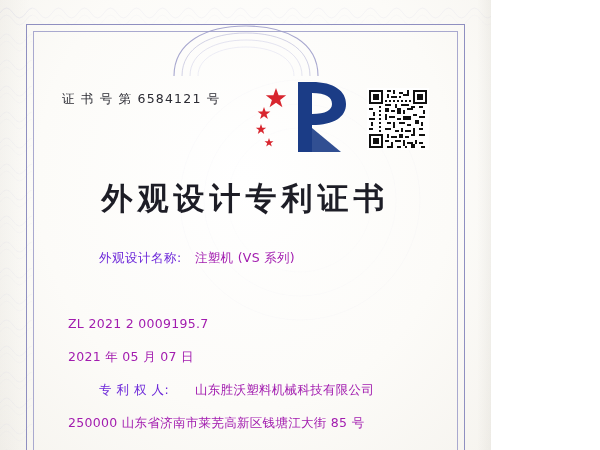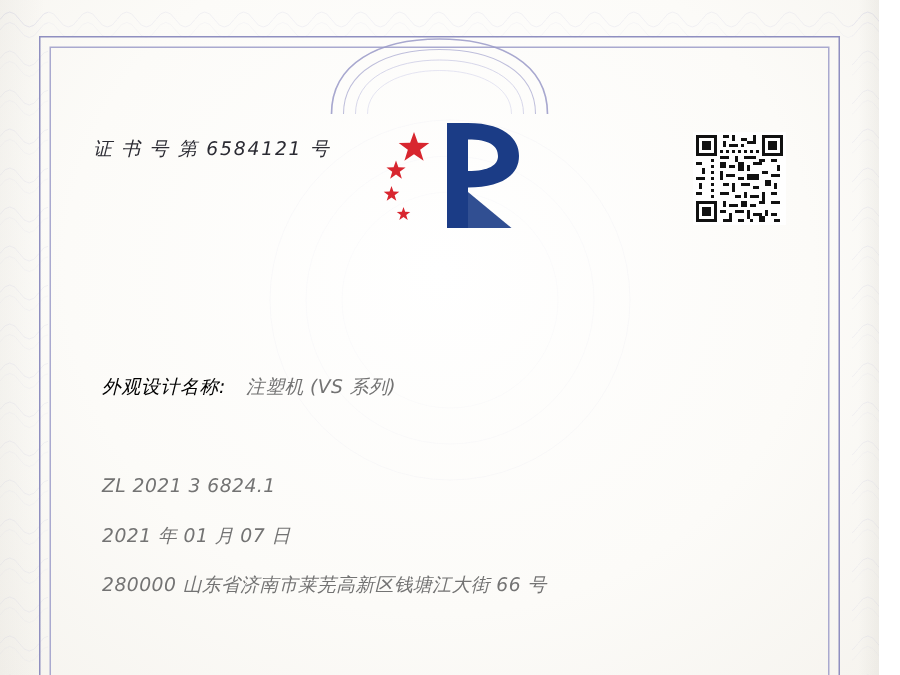--- a/index.html
+++ b/index.html
@@ -9,25 +9,24 @@
   }
   body {
     width: 600px;
     height: 450px;
     overflow: hidden;
     font-family: "Liberation Serif", serif;
   }
 
   .certificate {
     position: relative;
-    width: 586px;
+    width: 491px;
     height: 450px;
     background: #fdfdfb;
     overflow: hidden;
-    font-style: italic;
   }
 
   
   .paper-bg {
     position: absolute;
     inset: 0;
     background:
       radial-gradient(ellipse at 50% 40%, #ffffff 0%, #fcfbf8 60%, #f6f4ef 100%);
   }
 
@@ -128,28 +127,29 @@
     height: 33px;
     font-size: 12.5px;
     color: #23232b;
     font-family: "DejaVu Sans", sans-serif;
     white-space: nowrap;
   }
   .field-label {
     width: 96px;
     flex: 0 0 96px;
     letter-spacing: 0.5px;
-    color: #000000;
+    color: #6d28d9;
+    margin-left: 31px;
   }
   .field-label.spread {
     display: inline-flex;
     justify-content: space-between;
   }
   .field-value {
-    color: #737373;
+    color: #a21caf;
     letter-spacing: 0.3px;
   }
 
   
   .edge-shade {
     position: absolute;
     top: 0;
     right: 0;
     width: 14px;
     height: 450px;
@@ -253,41 +253,46 @@
         <path d="M10 17h2v1h-2z M13 17h1v3h-1z M16 17h3v1h-3z M20 18h2v1h-2z M24 16h2v2h-2z"></path>
         <path d="M9 20h3v1h-3z M14 21h2v1h-2z M17 20h1v2h-1z M19 21h3v1h-3z M23 20h1v3h-1z"></path>
         <path d="M26 9h2v1h-2z M28 11h1v2h-1z M26 14h3v1h-3z M27 17h1v2h-1z M26 20h2v1h-2z"></path>
         <path d="M10 23h1v2h-1z M12 24h3v1h-3z M16 23h2v2h-2z M19 24h2v1h-2z M22 23h2v1h-2z M26 23h3v1h-3z"></path>
         <path d="M9 26h2v1h-2z M12 27h1v2h-1z M14 26h3v1h-3z M18 26h1v3h-1z M20 27h3v1h-3z M24 26h1v2h-1z M26 27h2v1h-2z"></path>
         <path d="M10 29h3v1h-3z M15 29h2v1h-2z M19 29h1v1h-1z M22 28h2v2h-2z M27 29h2v1h-2z"></path>
       </g>
     </svg>
   </div>
 
+  <div class="title">外观设计专利证书</div>
 
   <div class="fields">
 
     <div class="field-row">
       <span class="field-label">外观设计名称:</span>
       <span class="field-value">注塑机 (VS 系列)</span>
     </div>
 
     <div class="field-row">
     </div>
 
     <div class="field-row">
-      <span class="field-value">ZL 2021 3 6824.1</span>
-    </div>
-
-    <div class="field-row">
-      <span class="field-value">2021 年 01 月 07 日</span>
-    </div>
-
-
-    <div class="field-row">
-      <span class="field-value">280000 山东省济南市莱芜高新区钱塘江大街 66 号</span>
+      <span class="field-value">ZL 2021 2 0009195.7</span>
+    </div>
+
+    <div class="field-row">
+      <span class="field-value">2021 年 05 月 07 日</span>
+    </div>
+
+    <div class="field-row">
+      <span class="field-label spread">专 利 权 人:</span>
+      <span class="field-value">山东胜沃塑料机械科技有限公司</span>
+    </div>
+
+    <div class="field-row">
+      <span class="field-value">250000 山东省济南市莱芜高新区钱塘江大街 85 号</span>
     </div>
 
   </div>
 
   <div class="edge-shade"></div>
   <div class="corner-smudge"></div>
 </div>
 
 </body></html>

